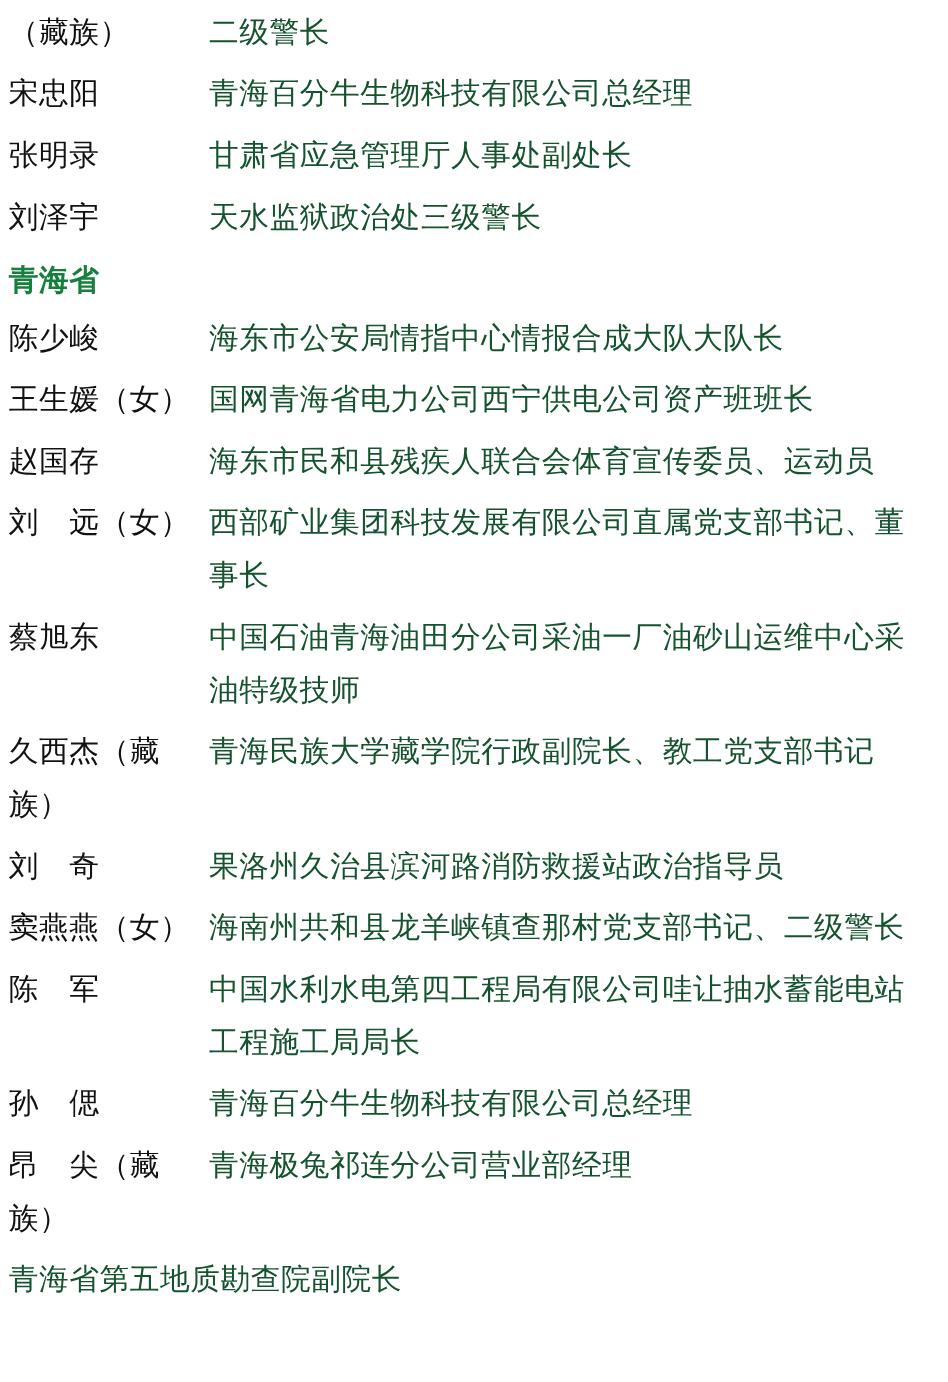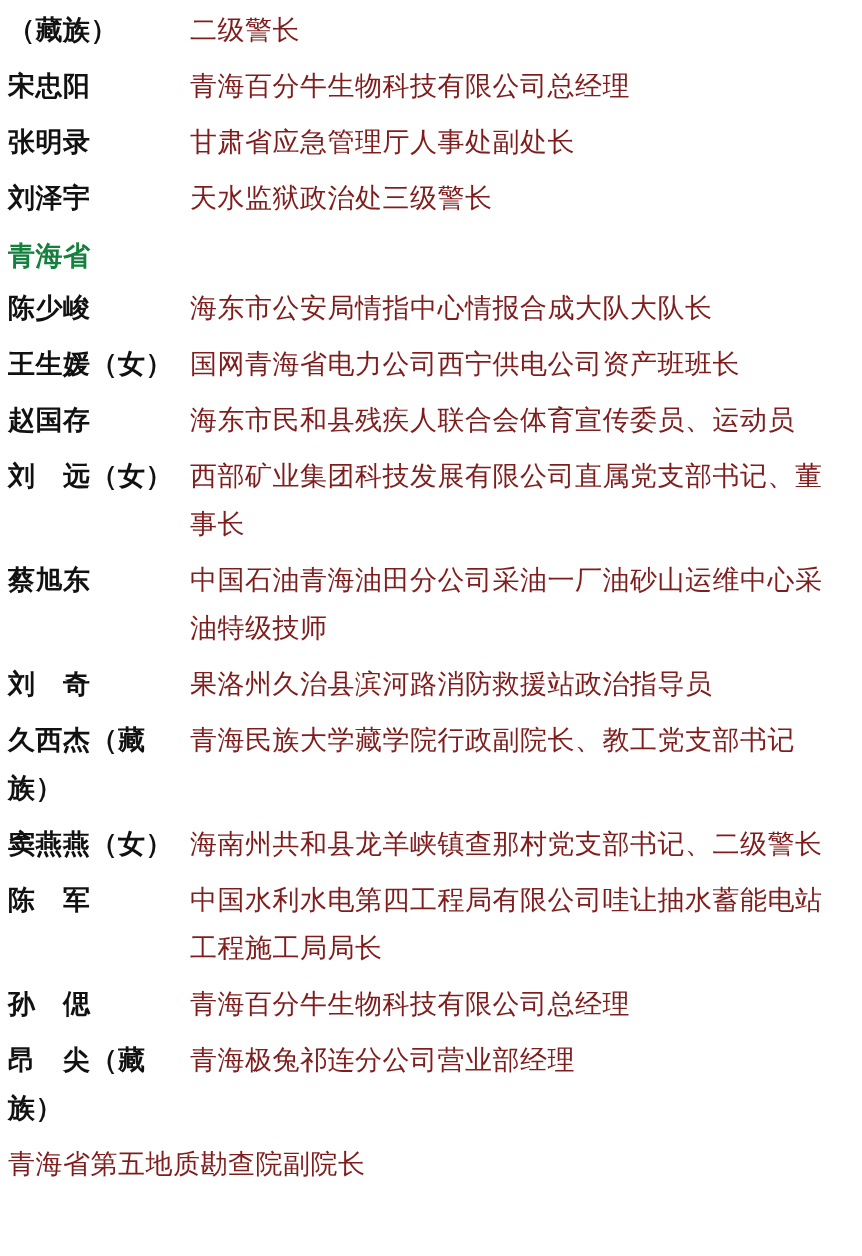--- a/index.html
+++ b/index.html
@@ -26,28 +26,27 @@
     margin: 0 0 8px 0;
   }
   .entry .name {
     width: 182px;
     min-width: 182px;
     font-size: 27px;
     line-height: 48px;
     letter-spacing: 0.5px;
     white-space: pre-wrap;
     color: #111111;
-    font-weight: bold;
   }
   .entry .desc {
     flex: 1;
     font-size: 27px;
     line-height: 48px;
     letter-spacing: 0.5px;
-    color: #7f1d1d;
+    color: #14532d;
   }
   .section-head {
     font-size: 27px;
     line-height: 48px;
     font-weight: bold;
     margin: 10px 0 4px 0;
     letter-spacing: 0.5px;
     color: #15803d;
   }
 </style>
@@ -92,26 +91,26 @@
     </div>
     <div class="entry">
       <div class="name">刘　远（女）</div>
       <div class="desc">西部矿业集团科技发展有限公司直属党支部书记、董事长</div>
     </div>
     <div class="entry">
       <div class="name">蔡旭东</div>
       <div class="desc">中国石油青海油田分公司采油一厂油砂山运维中心采油特级技师</div>
     </div>
     <div class="entry">
+      <div class="name">久西杰（藏族）</div>
+      <div class="desc">青海民族大学藏学院行政副院长、教工党支部书记</div>
+    </div>
+    <div class="entry">
       <div class="name">刘　奇</div>
       <div class="desc">果洛州久治县滨河路消防救援站政治指导员</div>
-    </div>
-    <div class="entry">
-      <div class="name">久西杰（藏族）</div>
-      <div class="desc">青海民族大学藏学院行政副院长、教工党支部书记</div>
     </div>
     <div class="entry">
       <div class="name">窦燕燕（女）</div>
       <div class="desc">海南州共和县龙羊峡镇查那村党支部书记、二级警长</div>
     </div>
     <div class="entry">
       <div class="name">陈　军</div>
       <div class="desc">中国水利水电第四工程局有限公司哇让抽水蓄能电站工程施工局局长</div>
     </div>
     <div class="entry">

